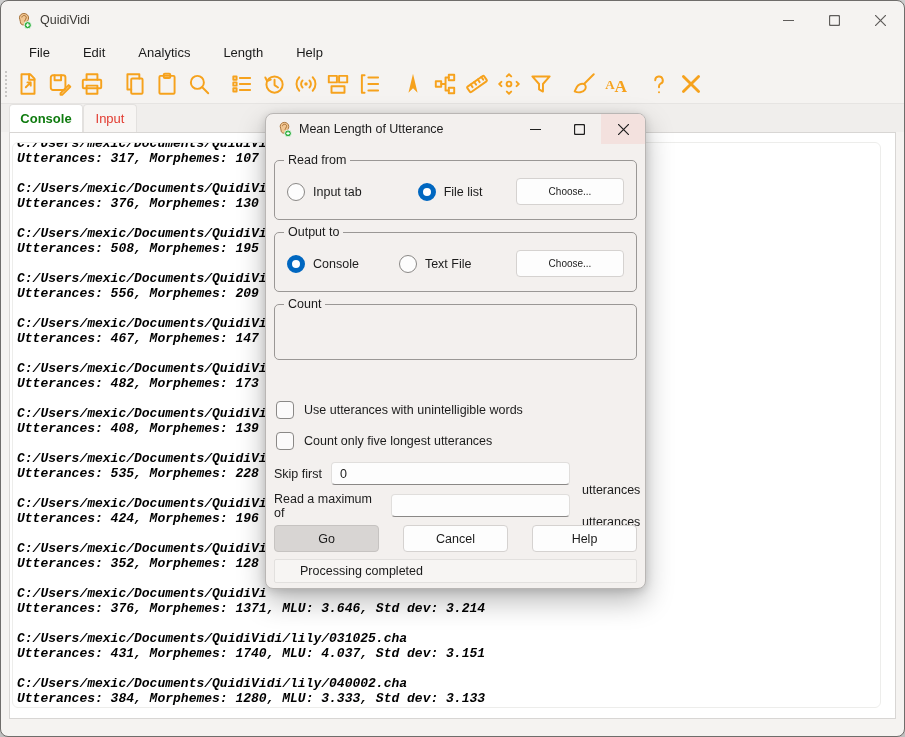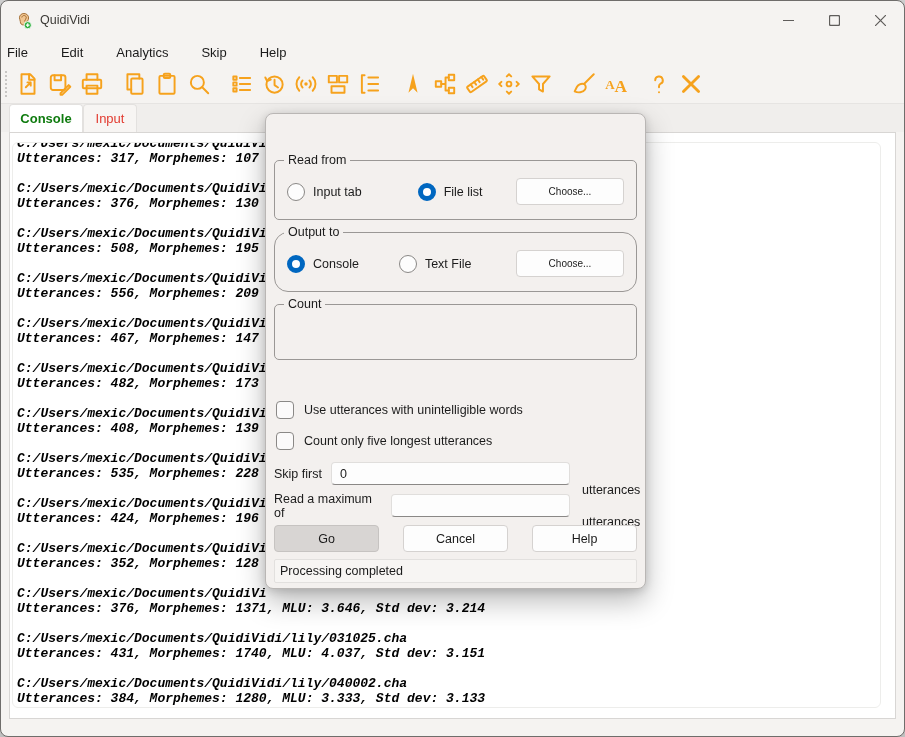--- a/index.html
+++ b/index.html
@@ -9,21 +9,21 @@
 
   
   .titlebar { position:absolute; left:0; top:0; right:0; height:38px; display:flex; align-items:center; }
   .titlebar .app-title { font-size:12.5px; color:#3b3935; margin-left:8px; }
   .ear { width:17px; height:17px; margin-left:14px; flex:0 0 auto; }
   .wctrls { position:absolute; right:1px; top:0; height:38px; display:flex; }
   .wc { width:46px; height:38px; display:flex; align-items:center; justify-content:center; }
   .wc svg { stroke:#5f5d5b; stroke-width:1.1; fill:none; }
 
   
-  .menubar { position:absolute; left:0; top:38px; right:0; height:26px; display:flex; align-items:center; gap:33px; padding-left:6px; }
+  .menubar { position:absolute; left:0; top:38px; right:0; height:26px; display:flex; align-items:center; gap:33px; padding-left:28px; }
   .menuitem { font-size:13px; color:#1b1b1b; }
 
   
   .toolbar { position:absolute; left:0; top:64px; right:0; height:39px; display:flex; align-items:center; border-bottom:1px solid #e6e4e2; }
   .draghandle { height:26px; border-left:2px dotted #c8c6c4; margin:0 5px 0 4px; }
   .tgroup { display:flex; align-items:center; }
   .tgroup + .tgroup { margin-left:11px; }
   .tbtn { width:32px; height:32px; display:flex; align-items:center; justify-content:center; }
   .tbtn svg { stroke:#f6a21d; stroke-width:1.8; fill:none; stroke-linecap:round; stroke-linejoin:round; }
 
@@ -49,21 +49,21 @@
   .dlg-title { font-size:12.5px; color:#1b1b1b; margin-left:7px; }
   .dctrls { position:absolute; right:0; top:0; height:30px; display:flex; }
   .dc { width:44px; height:30px; display:flex; align-items:center; justify-content:center; }
   .dc svg { stroke:#1f1f1f; stroke-width:1.1; fill:none; }
   .dc-close { background:#f3e1de; border-top-right-radius:7px; }
 
   .group { position:absolute; left:8px; right:8px; border:1px solid #9a9795; border-radius:5px; }
   .legend { position:absolute; top:-8px; left:9px; background:#f3f0ee; padding:0 4px; font-size:12.5px; line-height:15px; color:#1b1b1b; }
   .grow { display:flex; align-items:center; padding:0 12px; margin-top:17px; }
   .g-read   { top:46px;  height:60px; }
-  .g-output { top:118px; height:60px;border-radius:14px; }
+  .g-output { top:118px; height:60px; }
   .g-count  { top:190px; height:56px; }
 
   .radio { width:18px; height:18px; border-radius:50%; border:1px solid #8a8886; background:#fdfdfd; flex:0 0 auto; }
   .radio.on { border:5px solid #0067c0; background:#fff; }
   .rlabel { font-size:12.5px; color:#1b1b1b; margin-left:8px; }
   .choose-btn { margin-left:auto; width:108px; height:27px; background:#fdfdfd; border:1px solid #d5d2d0;
                 border-radius:4px; font-size:10px; color:#1b1b1b; display:flex; align-items:center; justify-content:center; }
 
   .row-abs { position:absolute; left:8px; right:8px; display:flex; align-items:center; }
   .lbl { font-size:12.5px; color:#1b1b1b; }
@@ -82,21 +82,21 @@
   .tin { flex:1; height:23px; margin-left:9px; background:#fdfdfd; border:1px solid #e0dedc; border-bottom-color:#8a8886;
          border-radius:4px; font-size:12.5px; color:#1b1b1b; padding:0 8px; font-family:inherit; outline:none; }
   .suffix { font-size:12.5px; color:#1b1b1b; margin-left:12px; width:55px; text-align:right;margin-top:33px; }
 
   .btn-row { top:411px; height:27px; gap:24px; }
   .dbtn { flex:1; height:27px; border-radius:4px; font-size:12.5px; color:#1b1b1b;
           display:flex; align-items:center; justify-content:center; background:#fdfdfd; border:1px solid #d5d2d0; }
   .dbtn-go { background:#d8d5d3; border-color:#c6c3c1; }
 
   .status { top:445px; height:24px; background:#f7f5f3; border:1px solid #e2e0de; border-radius:2px;
-            font-size:12.5px; color:#1b1b1b; display:flex; align-items:center; padding-left:5px; }
+            font-size:12.5px; color:#1b1b1b; display:flex; align-items:center; padding-left:25px; }
 </style>
 </head>
 <body>
 
 <div class="window">
 
   <div class="titlebar">
     <svg class="ear" viewBox="0 0 16 16">
       <path d="M12.8 5.6c0-2.5-2-4.2-4.4-4.2C6 1.4 4.2 3.1 4.2 5.4c0 1.5.8 2.2.8 3.6 0 1.9 1.1 3.2 2.9 3.2 1.5 0 2.4-.8 2.7-2 .3-1.2 2.2-2 2.2-4.6z" fill="#f1c693" stroke="#a16a2e" stroke-width="0.9"></path>
       <path d="M6.4 5.2c.2-1.3 1.2-2 2.3-1.9 1.1.1 2 .9 1.9 2.2-.1 1.5-1.6 2-1.7 3.4" fill="none" stroke="#a16a2e" stroke-width="0.9"></path>
@@ -120,21 +120,21 @@
             <path d="M0 0l10 10M10 0L0 10"></path>
           </svg>
         </div>
     </div>
   </div>
 
   <div class="menubar">
     <span class="menuitem">File</span>
     <span class="menuitem">Edit</span>
     <span class="menuitem">Analytics</span>
-    <span class="menuitem">Skip</span>
+    <span class="menuitem">Length</span>
     <span class="menuitem">Help</span>
   </div>
 
   <div class="toolbar">
     <div class="draghandle"></div>
     <div class="tgroup">
       <div class="tbtn">
           <svg width="26" height="26" viewBox="0 0 24 24">
             <path d="M6 21V3h8l4 4v14H6z"></path>
             <path d="M13 3v5h5"></path>
@@ -280,20 +280,46 @@
     <div class="tab tab-input">Input</div>
   </div>
 
   <div class="console-panel">
     <div class="cwidget">
       <div class="ctext"><div class="cline">C:/Users/mexic/Documents/QuidiVi</div><div class="cline">Utterances: 317, Morphemes: 107</div><div class="cline"> </div><div class="cline">C:/Users/mexic/Documents/QuidiVi</div><div class="cline">Utterances: 376, Morphemes: 130</div><div class="cline"> </div><div class="cline">C:/Users/mexic/Documents/QuidiVi</div><div class="cline">Utterances: 508, Morphemes: 195</div><div class="cline"> </div><div class="cline">C:/Users/mexic/Documents/QuidiVi</div><div class="cline">Utterances: 556, Morphemes: 209</div><div class="cline"> </div><div class="cline">C:/Users/mexic/Documents/QuidiVi</div><div class="cline">Utterances: 467, Morphemes: 147</div><div class="cline"> </div><div class="cline">C:/Users/mexic/Documents/QuidiVi</div><div class="cline">Utterances: 482, Morphemes: 173</div><div class="cline"> </div><div class="cline">C:/Users/mexic/Documents/QuidiVi</div><div class="cline">Utterances: 408, Morphemes: 139</div><div class="cline"> </div><div class="cline">C:/Users/mexic/Documents/QuidiVi</div><div class="cline">Utterances: 535, Morphemes: 228</div><div class="cline"> </div><div class="cline">C:/Users/mexic/Documents/QuidiVi</div><div class="cline">Utterances: 424, Morphemes: 196</div><div class="cline"> </div><div class="cline">C:/Users/mexic/Documents/QuidiVi</div><div class="cline">Utterances: 352, Morphemes: 128</div><div class="cline"> </div><div class="cline">C:/Users/mexic/Documents/QuidiVi</div><div class="cline">Utterances: 376, Morphemes: 1371, MLU: 3.646, Std dev: 3.214</div><div class="cline"> </div><div class="cline">C:/Users/mexic/Documents/QuidiVidi/lily/031025.cha</div><div class="cline">Utterances: 431, Morphemes: 1740, MLU: 4.037, Std dev: 3.151</div><div class="cline"> </div><div class="cline">C:/Users/mexic/Documents/QuidiVidi/lily/040002.cha</div><div class="cline">Utterances: 384, Morphemes: 1280, MLU: 3.333, Std dev: 3.133</div></div>
     </div>
   </div>
 
   <div class="dialog">
+    <div class="dlg-titlebar">
+      <svg class="ear" viewBox="0 0 16 16">
+        <path d="M12.8 5.6c0-2.5-2-4.2-4.4-4.2C6 1.4 4.2 3.1 4.2 5.4c0 1.5.8 2.2.8 3.6 0 1.9 1.1 3.2 2.9 3.2 1.5 0 2.4-.8 2.7-2 .3-1.2 2.2-2 2.2-4.6z" fill="#f1c693" stroke="#a16a2e" stroke-width="0.9"></path>
+        <path d="M6.4 5.2c.2-1.3 1.2-2 2.3-1.9 1.1.1 2 .9 1.9 2.2-.1 1.5-1.6 2-1.7 3.4" fill="none" stroke="#a16a2e" stroke-width="0.9"></path>
+        <circle cx="12" cy="12.4" r="3.4" fill="#2fae3f" stroke="#fff" stroke-width="0.8"></circle>
+        <path d="M12 10.7v3.4M10.3 12.4h3.4" stroke="#fff" stroke-width="1.1"></path>
+      </svg>
+      <span class="dlg-title">Mean Length of Utterance</span>
+      <div class="dctrls">
+        <div class="dc">
+            <svg width="11" height="11" viewBox="0 0 10 10">
+              <path d="M0 5h10"></path>
+            </svg>
+          </div>
+        <div class="dc">
+            <svg width="11" height="11" viewBox="0 0 10 10">
+              <rect x="0.5" y="0.5" width="9" height="9" rx="1"></rect>
+            </svg>
+          </div>
+        <div class="dc dc-close">
+            <svg width="11" height="11" viewBox="0 0 10 10">
+              <path d="M0 0l10 10M10 0L0 10"></path>
+            </svg>
+          </div>
+      </div>
+    </div>
 
     <div class="group g-read">
       <span class="legend">Read from</span>
       <div class="grow">
         <span class="radio"></span>
         <span class="rlabel">Input tab</span>
         <span class="radio on" style="margin-left:56px"></span>
         <span class="rlabel">File list</span>
         <div class="choose-btn">Choose...</div>
       </div>

